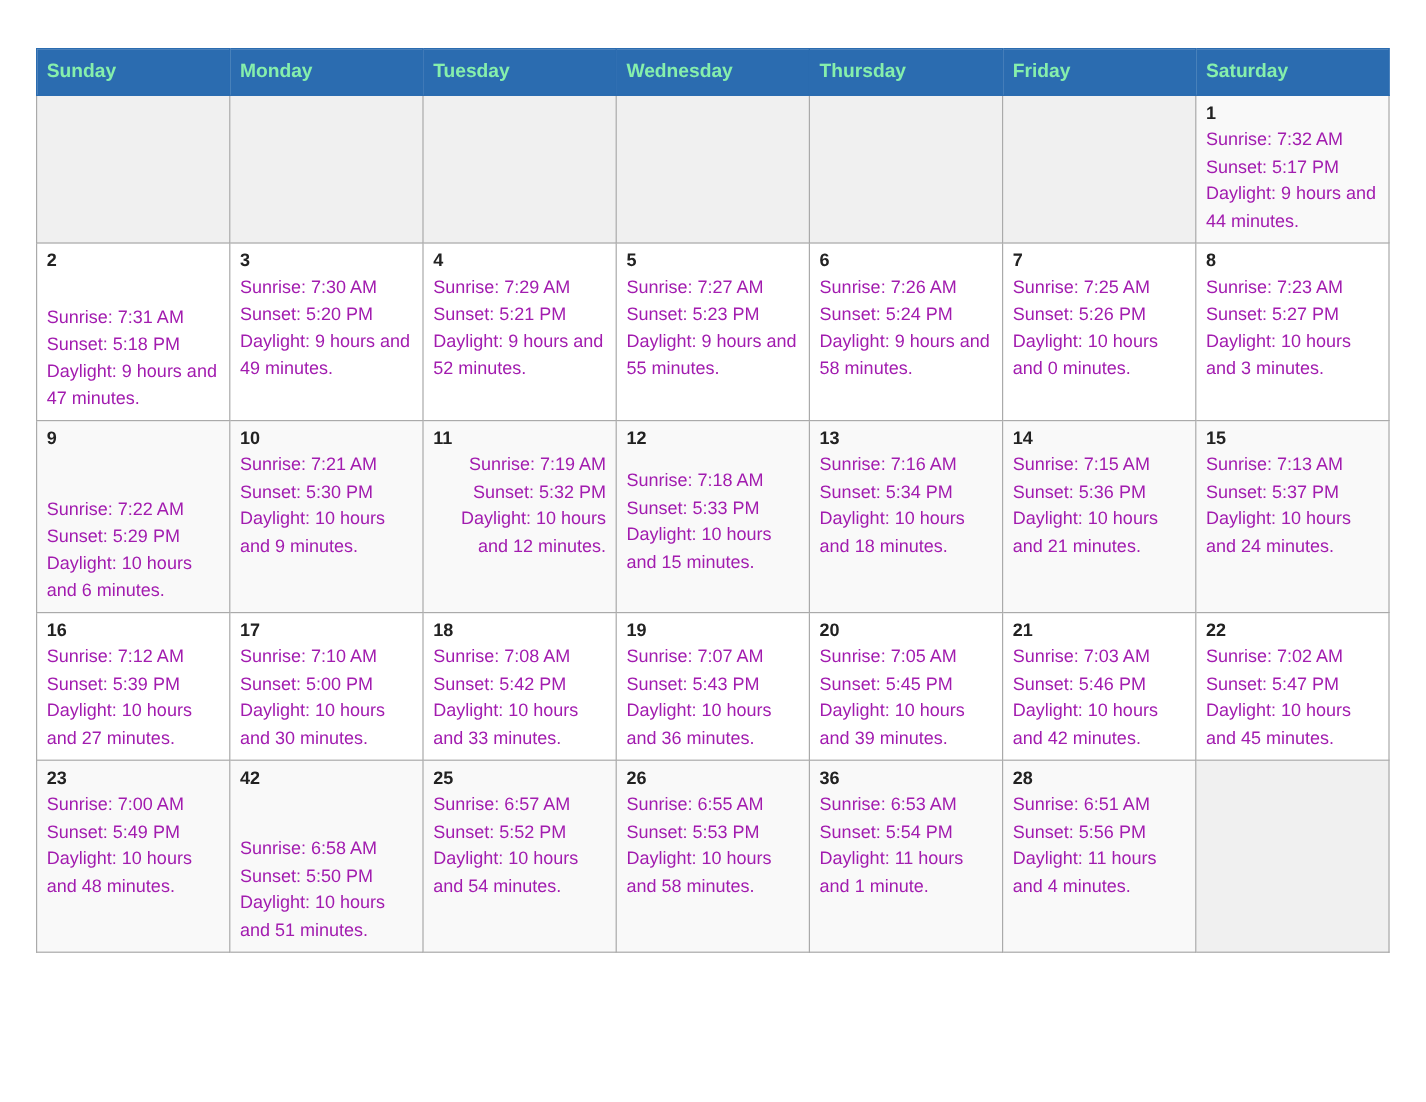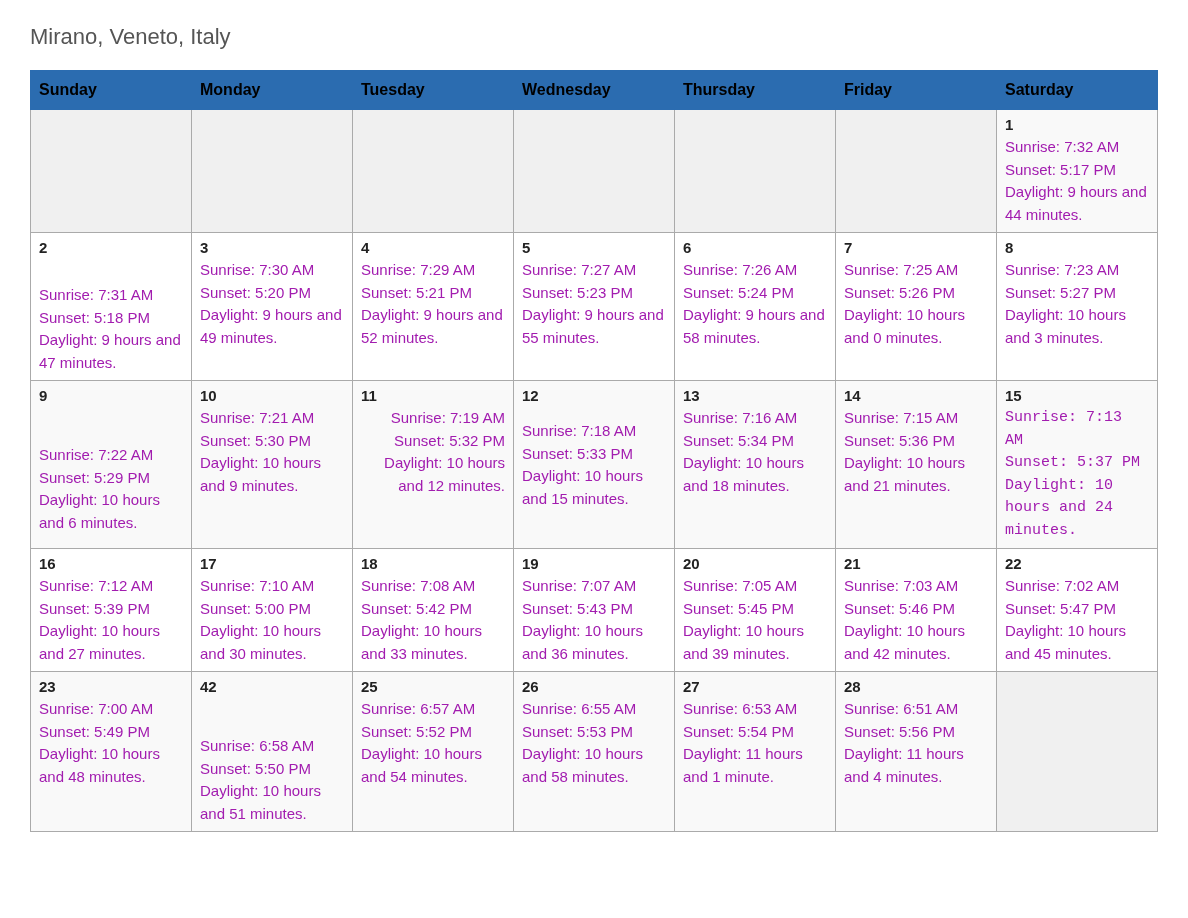--- a/index.html
+++ b/index.html
@@ -49,21 +49,21 @@
       color: #555;
       margin-top: 4px;
     }
     table {
       width: 100%;
       border-collapse: collapse;
       table-layout: fixed;
     }
     thead th {
       background-color: #2b6cb0;
-      color: #000000;
+      color: #86efac;
       font-size: 16px;
       font-weight: bold;
       padding: 10px 8px;
       text-align: left;
       border: 1px solid #2b6cb0;
     }
     tbody td {
       vertical-align: top;
       border: 1px solid #aaa;
       padding: 6px 8px;
@@ -91,21 +91,20 @@
     }
     .empty-cell {
       background: #f0f0f0 !important;
     }
   </style>
 </head>
 <body>
 
 <div class="header">
   <div class="title-block">
-    <div class="location">Mirano, Veneto, Italy</div>
   </div>
 </div>
 
 <table>
   <thead>
     <tr>
     <th>Sunday</th>
         <th>Monday</th>
         <th>Tuesday</th>
         <th>Wednesday</th>
@@ -205,21 +204,21 @@
 Daylight: 10 hours and 18 minutes.</div>
         </td>
         <td>
           <span class="day-number">14</span>
           <div class="day-info" style="white-space: pre-line;">Sunrise: 7:15 AM
 Sunset: 5:36 PM
 Daylight: 10 hours and 21 minutes.</div>
         </td>
         <td>
           <span class="day-number">15</span>
-          <div class="day-info" style="white-space: pre-line; font-family: Liberation Mono, monospace;">Sunrise: 7:13 AM
+          <div class="day-info" style="white-space: pre-line;">Sunrise: 7:13 AM
 Sunset: 5:37 PM
 Daylight: 10 hours and 24 minutes.</div>
         </td>
       </tr>
       <tr>
         <td>
           <span class="day-number">16</span>
           <div class="day-info" style="white-space: pre-line;">Sunrise: 7:12 AM
 Sunset: 5:39 PM
 Daylight: 10 hours and 27 minutes.</div>
@@ -280,21 +279,21 @@
 Sunset: 5:52 PM
 Daylight: 10 hours and 54 minutes.</div>
         </td>
         <td>
           <span class="day-number">26</span>
           <div class="day-info" style="white-space: pre-line;">Sunrise: 6:55 AM
 Sunset: 5:53 PM
 Daylight: 10 hours and 58 minutes.</div>
         </td>
         <td>
-          <span class="day-number">27</span>
+          <span class="day-number">36</span>
           <div class="day-info" style="white-space: pre-line;">Sunrise: 6:53 AM
 Sunset: 5:54 PM
 Daylight: 11 hours and 1 minute.</div>
         </td>
         <td>
           <span class="day-number">28</span>
           <div class="day-info" style="white-space: pre-line;">Sunrise: 6:51 AM
 Sunset: 5:56 PM
 Daylight: 11 hours and 4 minutes.</div>
         </td>

